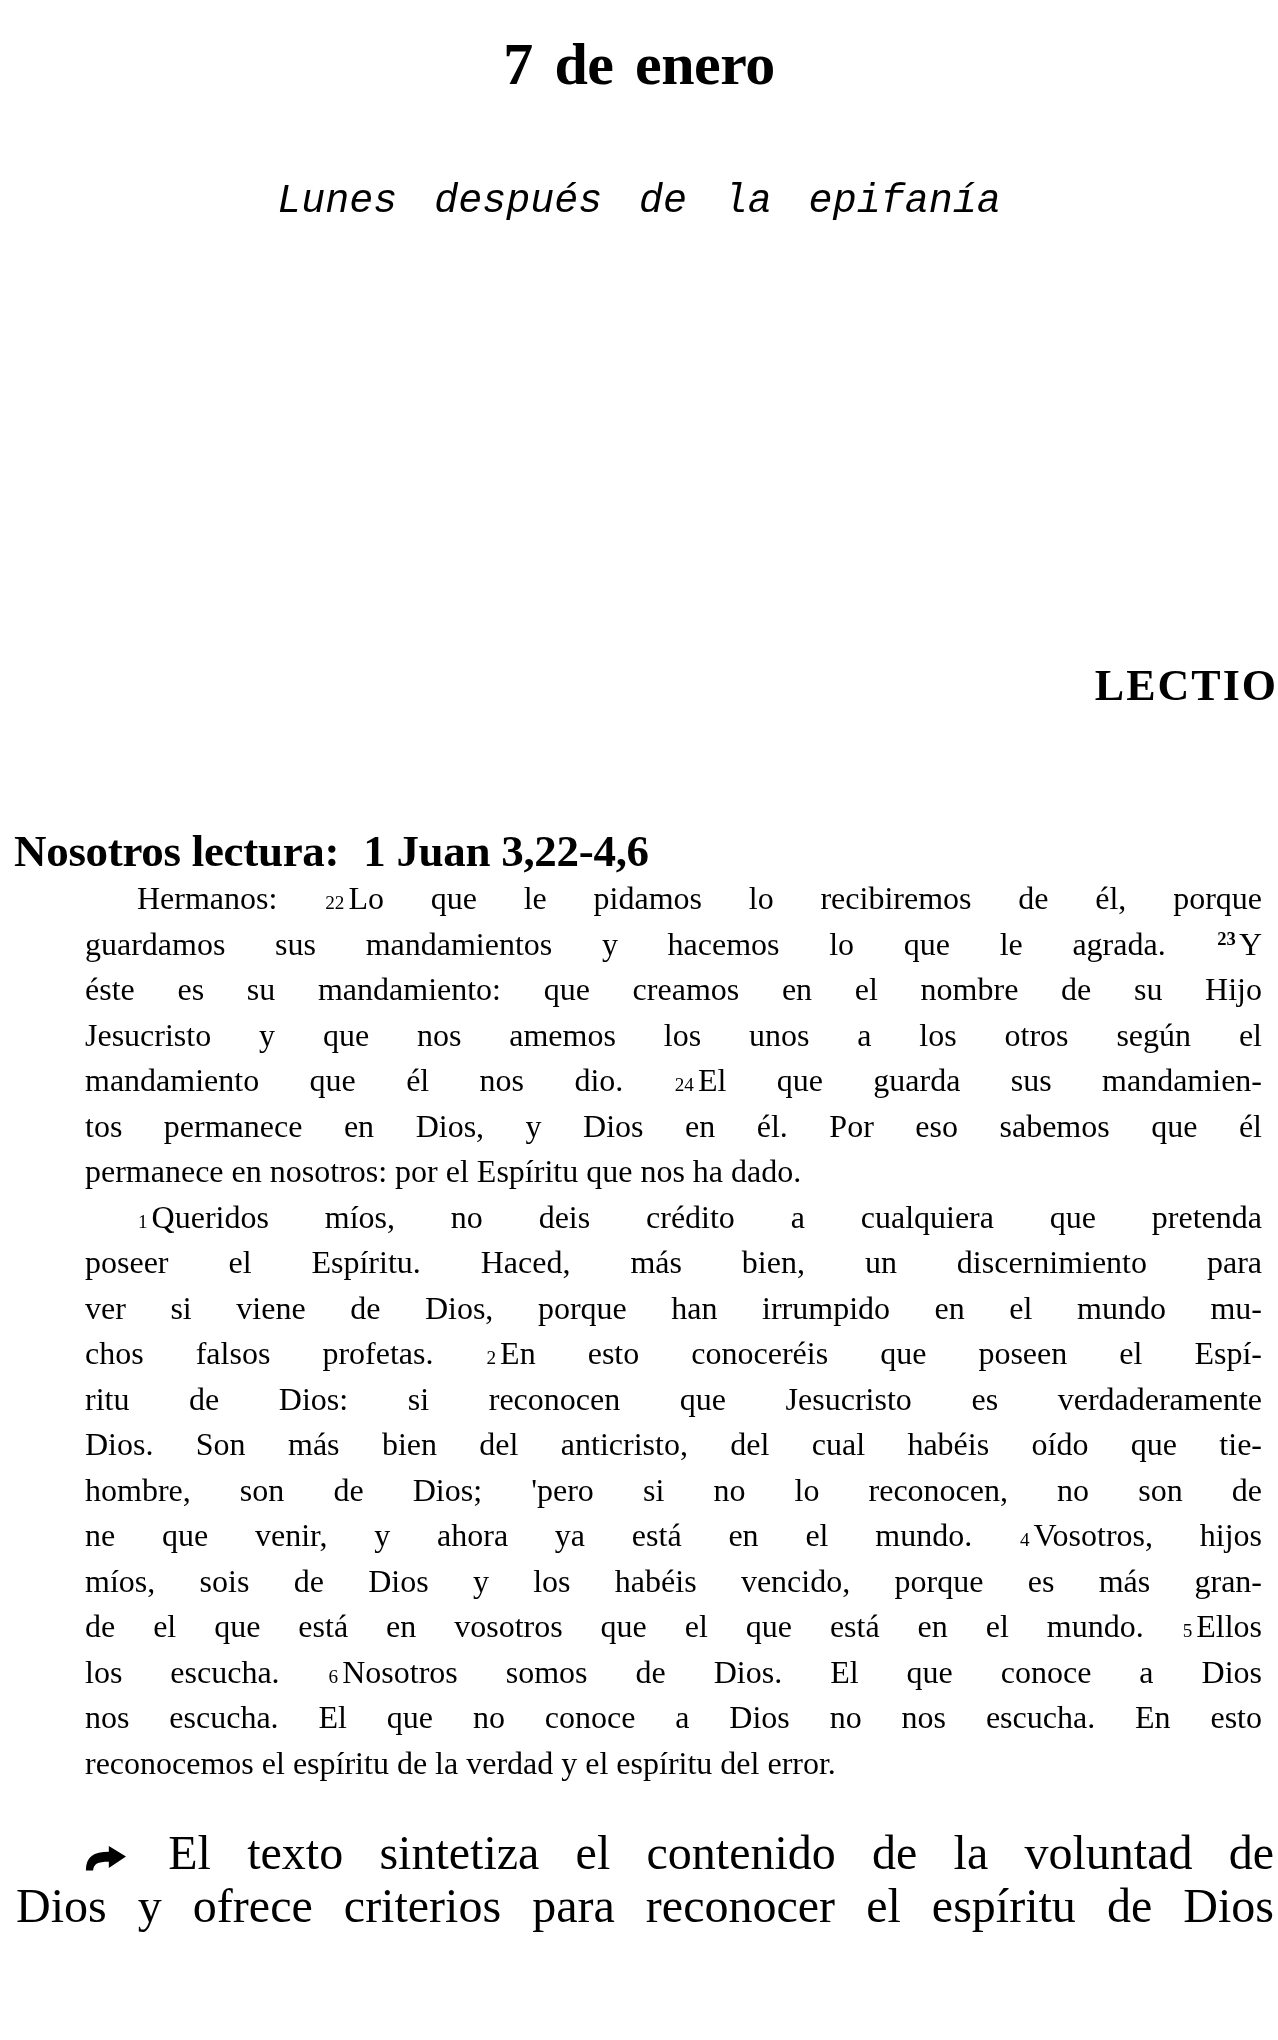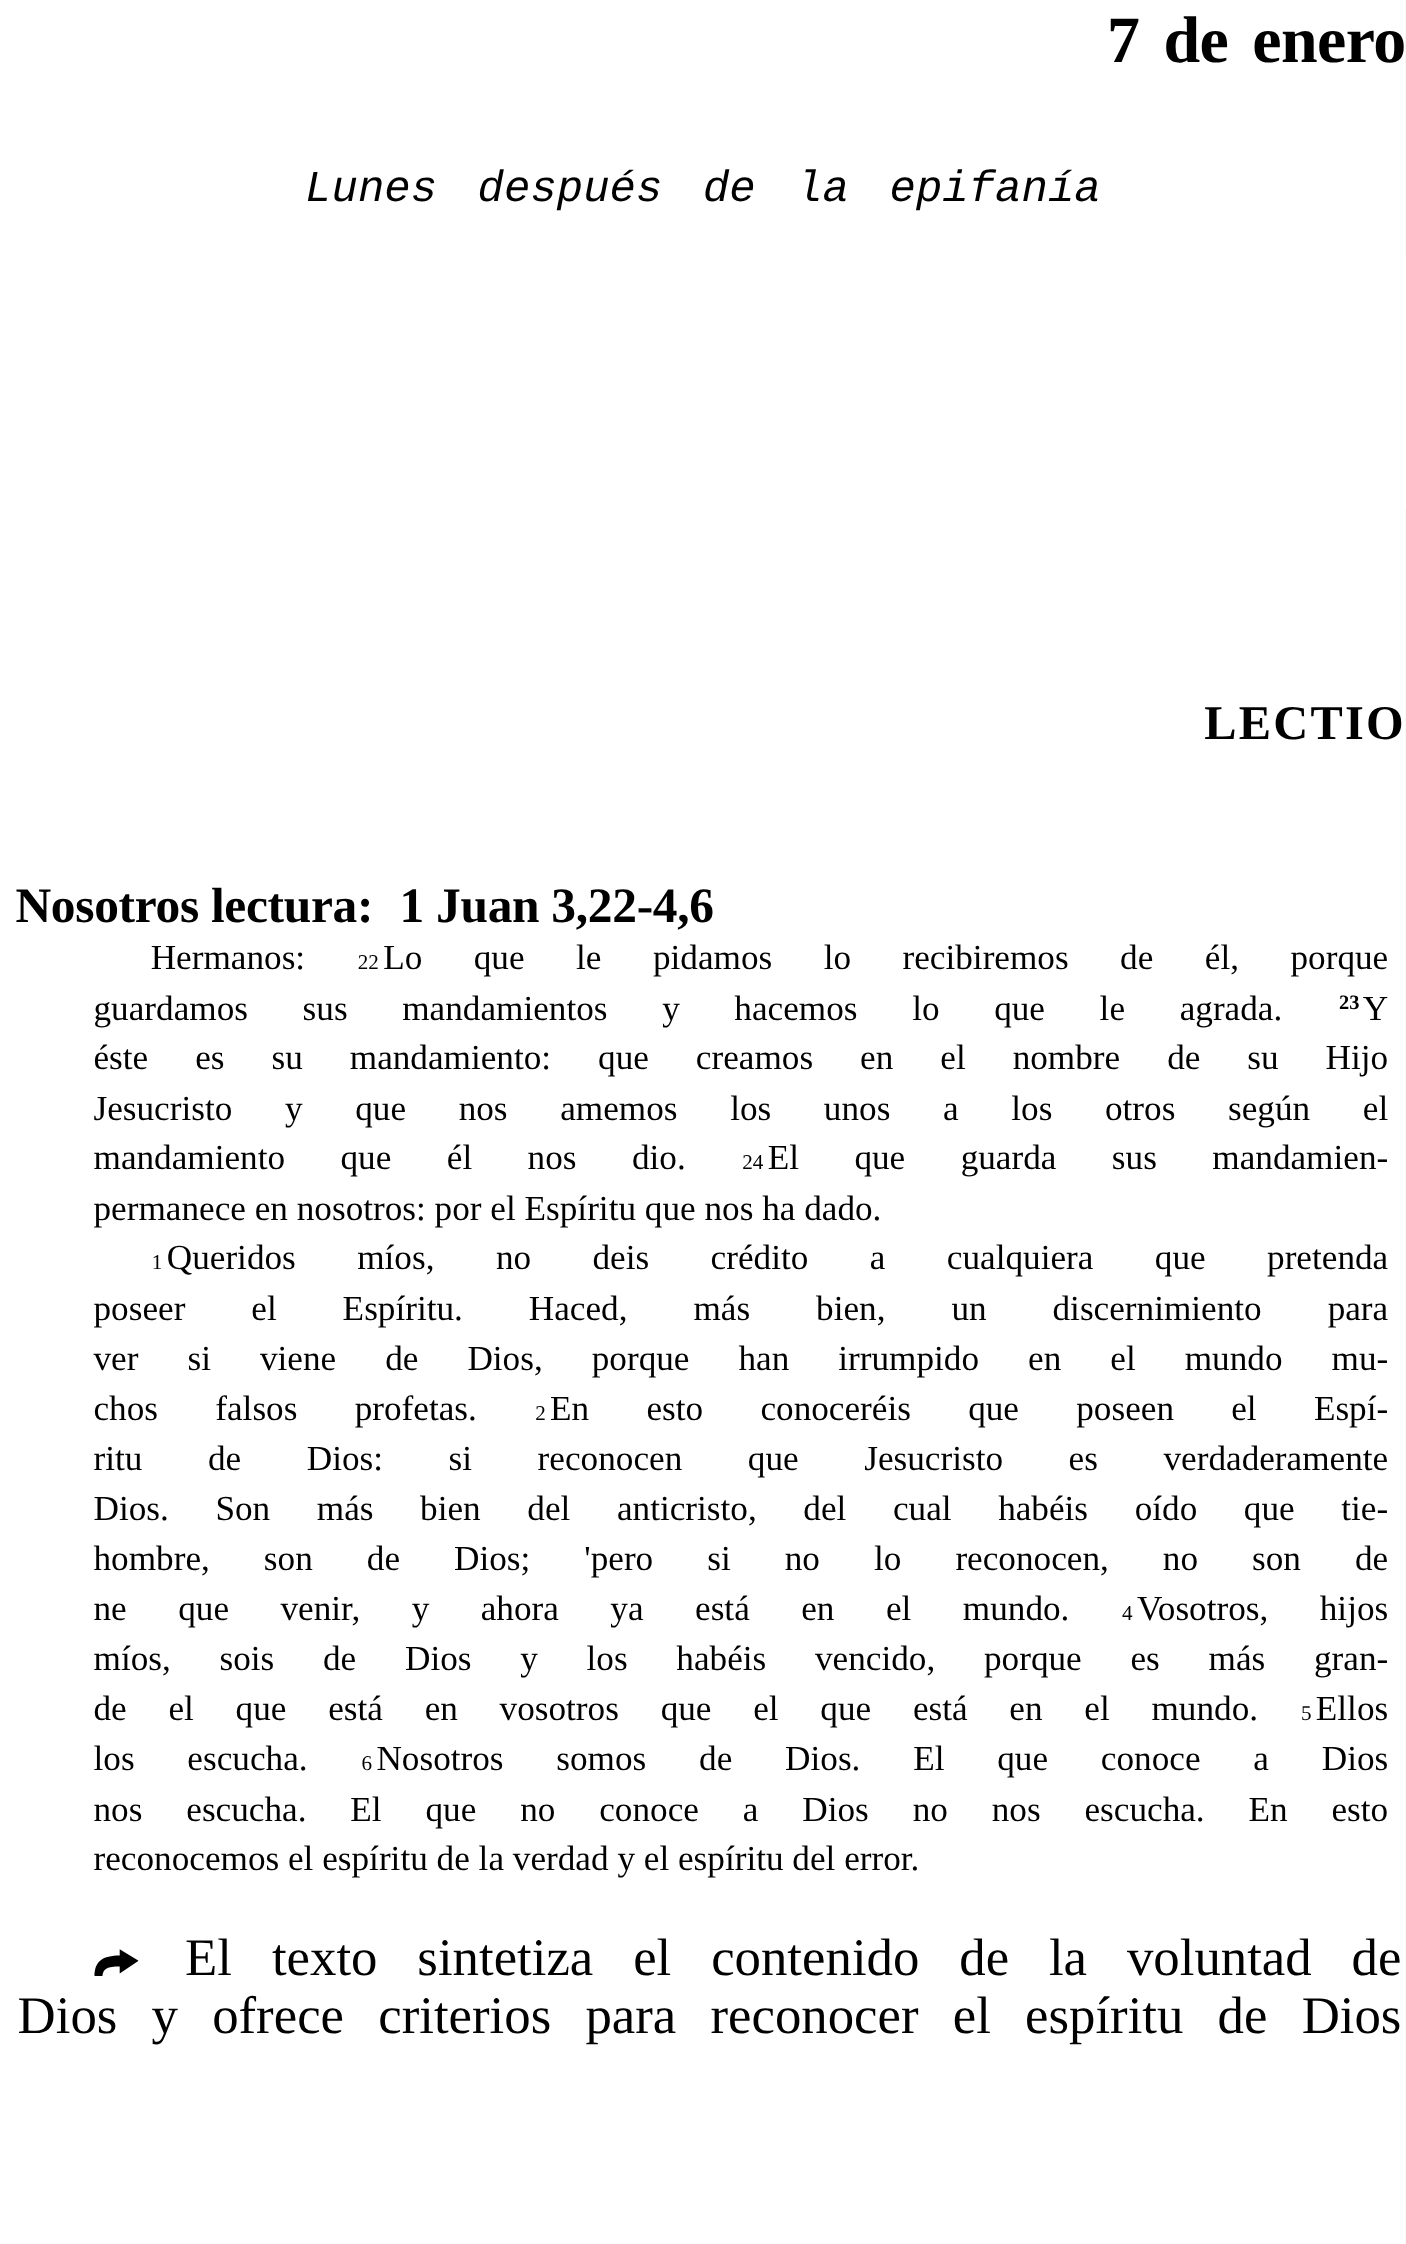--- a/index.html
+++ b/index.html
@@ -7,25 +7,25 @@
     position: relative;
     width: 1278px;
     height: 2040px;
     margin: 0 auto;
     background: #ffffff;
     color: #000000;
     font-family: "Liberation Serif", "DejaVu Serif", serif;
     overflow: hidden;
   }
   .title {
-    margin-top: 4px;
+    margin-top: 32px;
     font-size: 60px;
     line-height: 64px;
     font-weight: bold;
-    text-align: right;
+    text-align: center;
     word-spacing: 0.12em;
     letter-spacing: -0.5px;
   }
   .subtitle {
     margin-top: 82px;
     font-size: 40px;
     line-height: 48px;
     font-style: italic;
     text-align: center;
     word-spacing: 0.32em;
@@ -109,20 +109,21 @@
     <span class="lbl">Nosotros lectura:</span><span class="ref">1 Juan 3,22-4,6</span>
   </div>
 
   <div class="reading-body">
       <div class="para">
         <div class="line first">Hermanos: <span class="v-sub">22</span>Lo que le pidamos lo recibiremos de él, porque</div>
         <div class="line">guardamos sus mandamientos y hacemos lo que le agrada. <span class="v-sup">23</span>Y</div>
         <div class="line">éste es su mandamiento: que creamos en el nombre de su Hijo</div>
         <div class="line">Jesucristo y que nos amemos los unos a los otros según el</div>
         <div class="line">mandamiento que él nos dio. <span class="v-sub">24</span>El que guarda sus mandamien-</div>
+        <div class="line">tos permanece en Dios, y Dios en él. Por eso sabemos que él</div>
         <div class="line end">permanece en nosotros: por el Espíritu que nos ha dado.</div>
       </div>
       <div class="para">
         <div class="line first"><span class="v-sub">1</span>Queridos míos, no deis crédito a cualquiera que pretenda</div>
         <div class="line">poseer el Espíritu. Haced, más bien, un discernimiento para</div>
         <div class="line">ver si viene de Dios, porque han irrumpido en el mundo mu-</div>
         <div class="line">chos falsos profetas. <span class="v-sub">2</span>En esto conoceréis que poseen el Espí-</div>
         <div class="line">ritu de Dios: si reconocen que Jesucristo es verdaderamente</div>
         <div class="line">Dios. Son más bien del anticristo, del cual habéis oído que tie-</div>
         <div class="line">hombre, son de Dios; 'pero si no lo reconocen, no son de</div>

